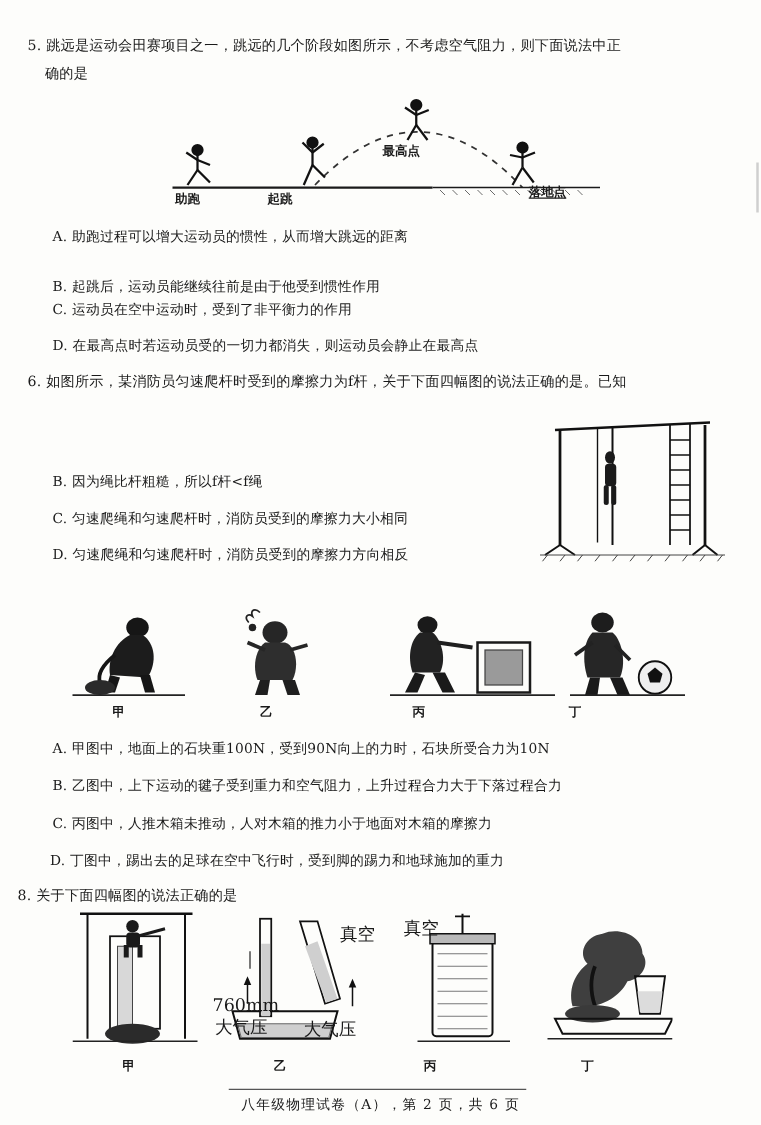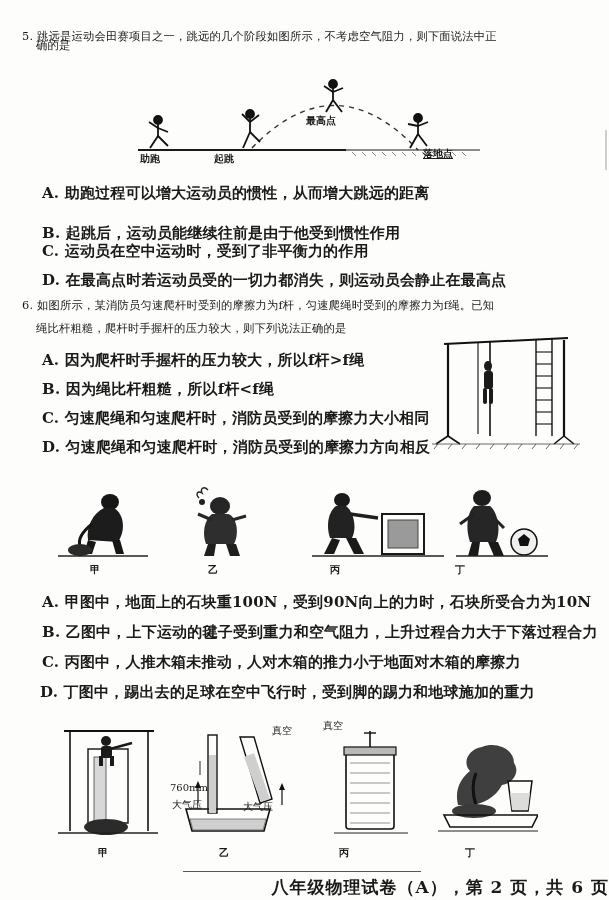--- a/index.html
+++ b/index.html
@@ -28,44 +28,44 @@
     padding: 0;
   }
   .stem {
     position: absolute;
     font-size: 11.3px;
     line-height: 1.6;
     letter-spacing: 0.2px;
   }
   .opt {
     position: absolute;
-    font-size: 15px;
+    font-size: 11px;
     line-height: 1.6;
     letter-spacing: 0.2px;
-    font-weight: bold;
   }
   .lbl {
     position: absolute;
     font-size: 10px;
     font-weight: bold;
   }
   .smalllbl {
     position: absolute;
-    font-size: 10px;
+    font-size: 14px;
+    margin-top: 15px;
   }
   .fig {
     position: absolute;
   }
   .footer {
     position: absolute;
     left: 0;
     width: 609px;
-    text-align: right;
-    font-size: 17px;
-    font-weight: bold;
+    text-align: center;
+    font-size: 11px;
+    font-weight: normal;
     letter-spacing: 1px;
   }
   .footer-rule {
     position: absolute;
     height: 1px;
     background: #555;
   }
   .rightbar {
     position: absolute;
     right: 2px;
@@ -78,21 +78,21 @@
 </head>
 <body>
 
 <div class="page">
   <div class="content">
 
     <div class="stem" style="left:22px; top:28px; width:566px;">
       <span>5.</span>
       <span>跳远是运动会田赛项目之一，跳远的几个阶段如图所示，不考虑空气阻力，则下面说法中正</span>
     </div>
-    <div class="stem" style="left:36px; top:37px; width:560px;">
+    <div class="stem" style="left:36px; top:50px; width:560px;">
       <span>确的是</span>
     </div>
 
     <div class="fig" style="left:100px; top:70px; width:420px; height:105px;">
       <svg width="420" height="105" viewBox="0 0 420 105">
 
         <path d="M 152 78 Q 235 -8 318 80" fill="none" stroke="#333" stroke-width="1.4" stroke-dasharray="5,5"></path>
 
         <line x1="38" y1="80" x2="246" y2="80" stroke="#1a1a1a" stroke-width="1.8"></line>
 
@@ -154,27 +154,23 @@
     <div class="lbl" style="left:306px; top:114px;">最高点</div>
     <div class="lbl" style="left:423px; top:147px;text-decoration:underline;">落地点</div>
 
     <div class="opt" style="left:42px; top:181px;">A. 助跑过程可以增大运动员的惯性，从而增大跳远的距离</div>
     <div class="opt" style="left:42px; top:221px;">B. 起跳后，运动员能继续往前是由于他受到惯性作用</div>
     <div class="opt" style="left:42px; top:239px;">C. 运动员在空中运动时，受到了非平衡力的作用</div>
     <div class="opt" style="left:42px; top:268px;">D. 在最高点时若运动员受的一切力都消失，则运动员会静止在最高点</div>
 
     <div class="stem" style="left:22px; top:297px; width:570px;">
       <span>6.</span>
-      <span>如图所示，某消防员匀速爬杆时受到的摩擦力为f杆，匀速爬绳时受到的摩擦力为f绳。已知</span>
-    </div>
-    <div class="stem" style="left:36px; top:320px; width:560px;">
-      <span>绳比杆粗糙，爬杆时手握杆的压力较大，则下列说法正确的是</span>
-    </div>
-
-    <div class="opt" style="left:42px; top:348px;">A. 因为爬杆时手握杆的压力较大，所以f杆&gt;f绳</div>
+      <span>如图所示，某消防员匀速爬杆时受到的摩擦力为f杆，关于下面四幅图的说法正确的是。已知</span>
+    </div>
+
     <div class="opt" style="left:42px; top:377px;">B. 因为绳比杆粗糙，所以f杆&lt;f绳</div>
     <div class="opt" style="left:42px; top:406px;text-align:center;">C. 匀速爬绳和匀速爬杆时，消防员受到的摩擦力大小相同</div>
     <div class="opt" style="left:42px; top:435px;">D. 匀速爬绳和匀速爬杆时，消防员受到的摩擦力方向相反</div>
 
     <div class="fig" style="left:432px; top:332px; width:148px; height:118px;">
       <svg width="148" height="118" viewBox="0 0 148 118">
 
         <line x1="12" y1="12" x2="136" y2="6" stroke="#111" stroke-width="2"></line>
         <line x1="16" y1="12" x2="16" y2="104" stroke="#111" stroke-width="2.2"></line>
         <line x1="16" y1="104" x2="4" y2="112" stroke="#111" stroke-width="1.6"></line>
@@ -275,20 +271,24 @@
     <div class="lbl" style="left:90px; top:563px;">甲</div>
     <div class="lbl" style="left:208px; top:563px;">乙</div>
     <div class="lbl" style="left:330px; top:563px;">丙</div>
     <div class="lbl" style="left:455px; top:563px;">丁</div>
 
     <div class="opt" style="left:42px; top:590px;text-align:right;">A. 甲图中，地面上的石块重100N，受到90N向上的力时，石块所受合力为10N</div>
     <div class="opt" style="left:42px; top:620px;">B. 乙图中，上下运动的毽子受到重力和空气阻力，上升过程合力大于下落过程合力</div>
     <div class="opt" style="left:42px; top:650px;">C. 丙图中，人推木箱未推动，人对木箱的推力小于地面对木箱的摩擦力</div>
     <div class="opt" style="left:40px; top:680px;">D. 丁图中，踢出去的足球在空中飞行时，受到脚的踢力和地球施加的重力</div>
 
+    <div class="stem" style="left:14px; top:708px; width:570px;">
+      <span>8.</span>
+      <span>关于下面四幅图的说法正确的是</span>
+    </div>
 
     <div class="fig" style="left:58px; top:727px; width:480px; height:115px;">
       <svg width="480" height="115" viewBox="0 0 480 115">
 
         <g>
           <line x1="6" y1="4" x2="96" y2="4" stroke="#111" stroke-width="2"></line>
           <line x1="12" y1="4" x2="12" y2="104" stroke="#111" stroke-width="1.6"></line>
           <line x1="90" y1="4" x2="90" y2="104" stroke="#111" stroke-width="1.6"></line>
           <rect x="30" y="22" width="40" height="74" fill="none" stroke="#111" stroke-width="1.4"></rect>
           <rect x="36" y="30" width="12" height="64" fill="#d8d8d8" stroke="#444" stroke-width="0.8"></rect>

